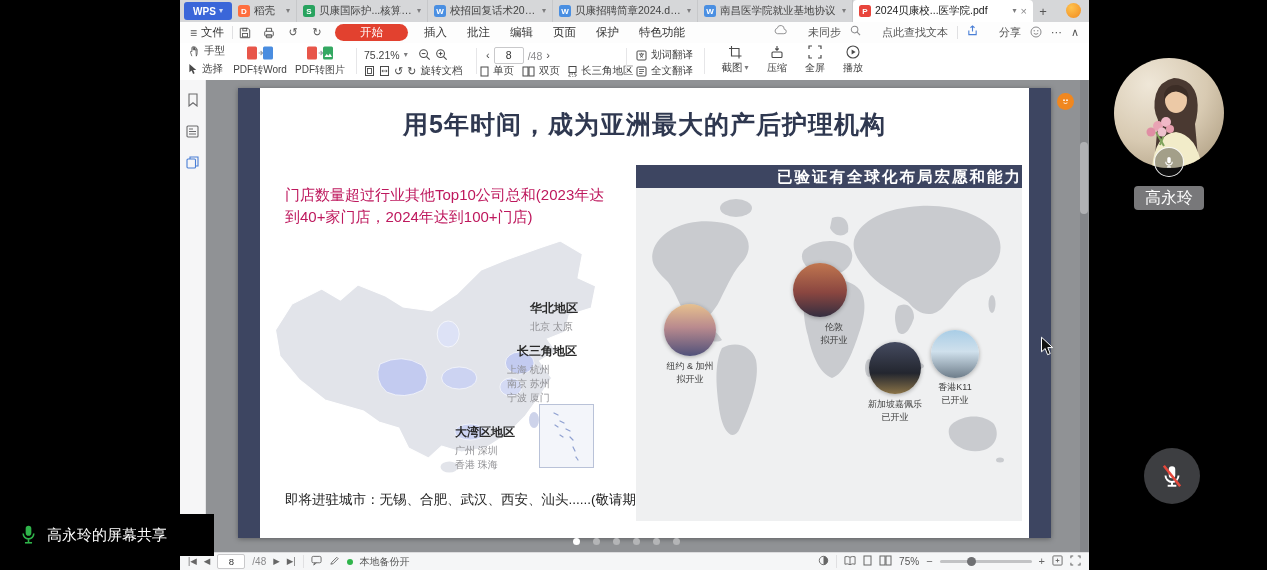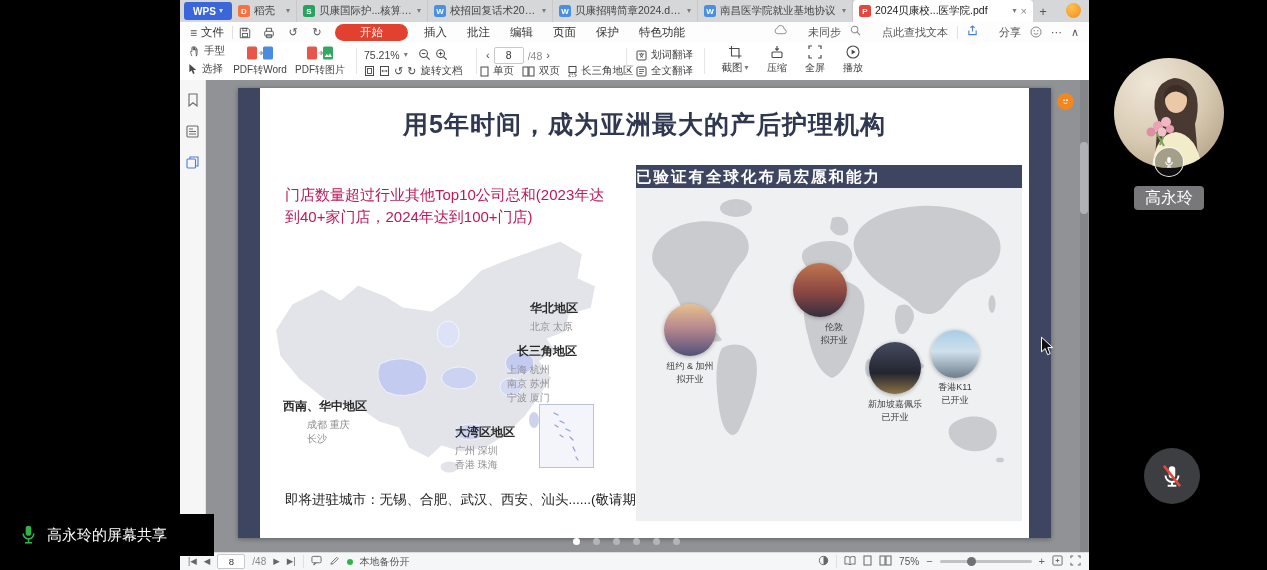--- a/index.html
+++ b/index.html
@@ -58,21 +58,21 @@
   .side-bar{position:absolute;top:0;width:22px;height:450px;background:#3d4561}
   .side-bar.l{left:0}.side-bar.r{right:0}
   .slide-title{position:absolute;left:22px;right:22px;top:20px;text-align:center;font-size:25px;font-weight:bold;color:#2f3850;letter-spacing:1px}
   .store-text{position:absolute;left:47px;top:96px;width:322px;font-size:15px;line-height:1.45;color:#be185d}
   .region{position:absolute}
   .rname{font-size:12px;font-weight:bold;color:#2a2a2a;margin-bottom:3px}
   .rcities{font-size:10px;color:#8f8f93;line-height:1.4}
   #insetbox{position:absolute;left:301px;top:316px;width:53px;height:62px;border:1px solid #b9c2d8;background:#f3f5fa}
   .upcoming{position:absolute;left:47px;top:403px;font-size:13.5px;color:#222}
   #gpanel{position:absolute;left:398px;top:77px;width:386px;height:356px}
-  .gp-header{height:23px;background:#3d4561;color:#fff;font-size:15.5px;font-weight:bold;letter-spacing:2px;text-align:left;line-height:23px}
+  .gp-header{height:23px;background:#3d4561;color:#fff;font-size:15.5px;font-weight:bold;letter-spacing:2px;text-align:right;line-height:23px}
   .gp-body{position:relative;height:333px;background:#eff0f1;overflow:hidden}
   .photo{position:absolute;border-radius:50%;box-shadow:0 1px 4px rgba(0,0,0,.3)}
   .photo.ny{left:28px;top:116px;width:52px;height:52px;background:linear-gradient(180deg,#e6c08e 0%,#b98a8e 45%,#50517a 100%)}
   .photo.ldn{left:157px;top:75px;width:54px;height:54px;background:linear-gradient(180deg,#c0764f 0%,#8a4640 55%,#342e40 100%)}
   .photo.sg{left:233px;top:154px;width:52px;height:52px;background:linear-gradient(180deg,#454b60 0%,#23262f 60%,#8a7347 100%)}
   .photo.hk{left:295px;top:142px;width:48px;height:48px;background:linear-gradient(180deg,#a9cde6 0%,#cfe0ec 45%,#6e7d8a 100%)}
   .loc{position:absolute;width:90px;text-align:center;font-size:9px;color:#3c3c3c;line-height:1.4}
   #dots{position:absolute;left:367px;top:458px;display:flex;gap:13px}
   .dot{width:7px;height:7px;border-radius:50%;background:#b4b5b7}
   .dot.on{background:#fff}
@@ -419,25 +419,20 @@
 
         <div class="region" style="left:292px;top:212px">
           <div class="rname">华北地区</div>
           <div class="rcities">北京 太原</div>
         </div>
         <div class="region" style="left:269px;top:255px">
           <div class="rname" style="margin-left:10px">长三角地区</div>
           <div class="rcities">上海 杭州</div>
           <div class="rcities">南京 苏州</div>
           <div class="rcities">宁波 厦门</div>
-        </div>
-        <div class="region" style="left:45px;top:310px">
-          <div class="rname">西南、华中地区</div>
-          <div class="rcities" style="margin-left:24px">成都 重庆</div>
-          <div class="rcities" style="margin-left:24px">长沙</div>
         </div>
         <div class="region" style="left:217px;top:336px">
           <div class="rname">大湾区地区</div>
           <div class="rcities">广州 深圳</div>
           <div class="rcities">香港 珠海</div>
         </div>
 
         <div id="insetbox">
           <svg width="100%" height="100%" viewBox="0 0 53 62">
               <g stroke="#8fa0d0" stroke-width="1.2" stroke-linecap="round">

